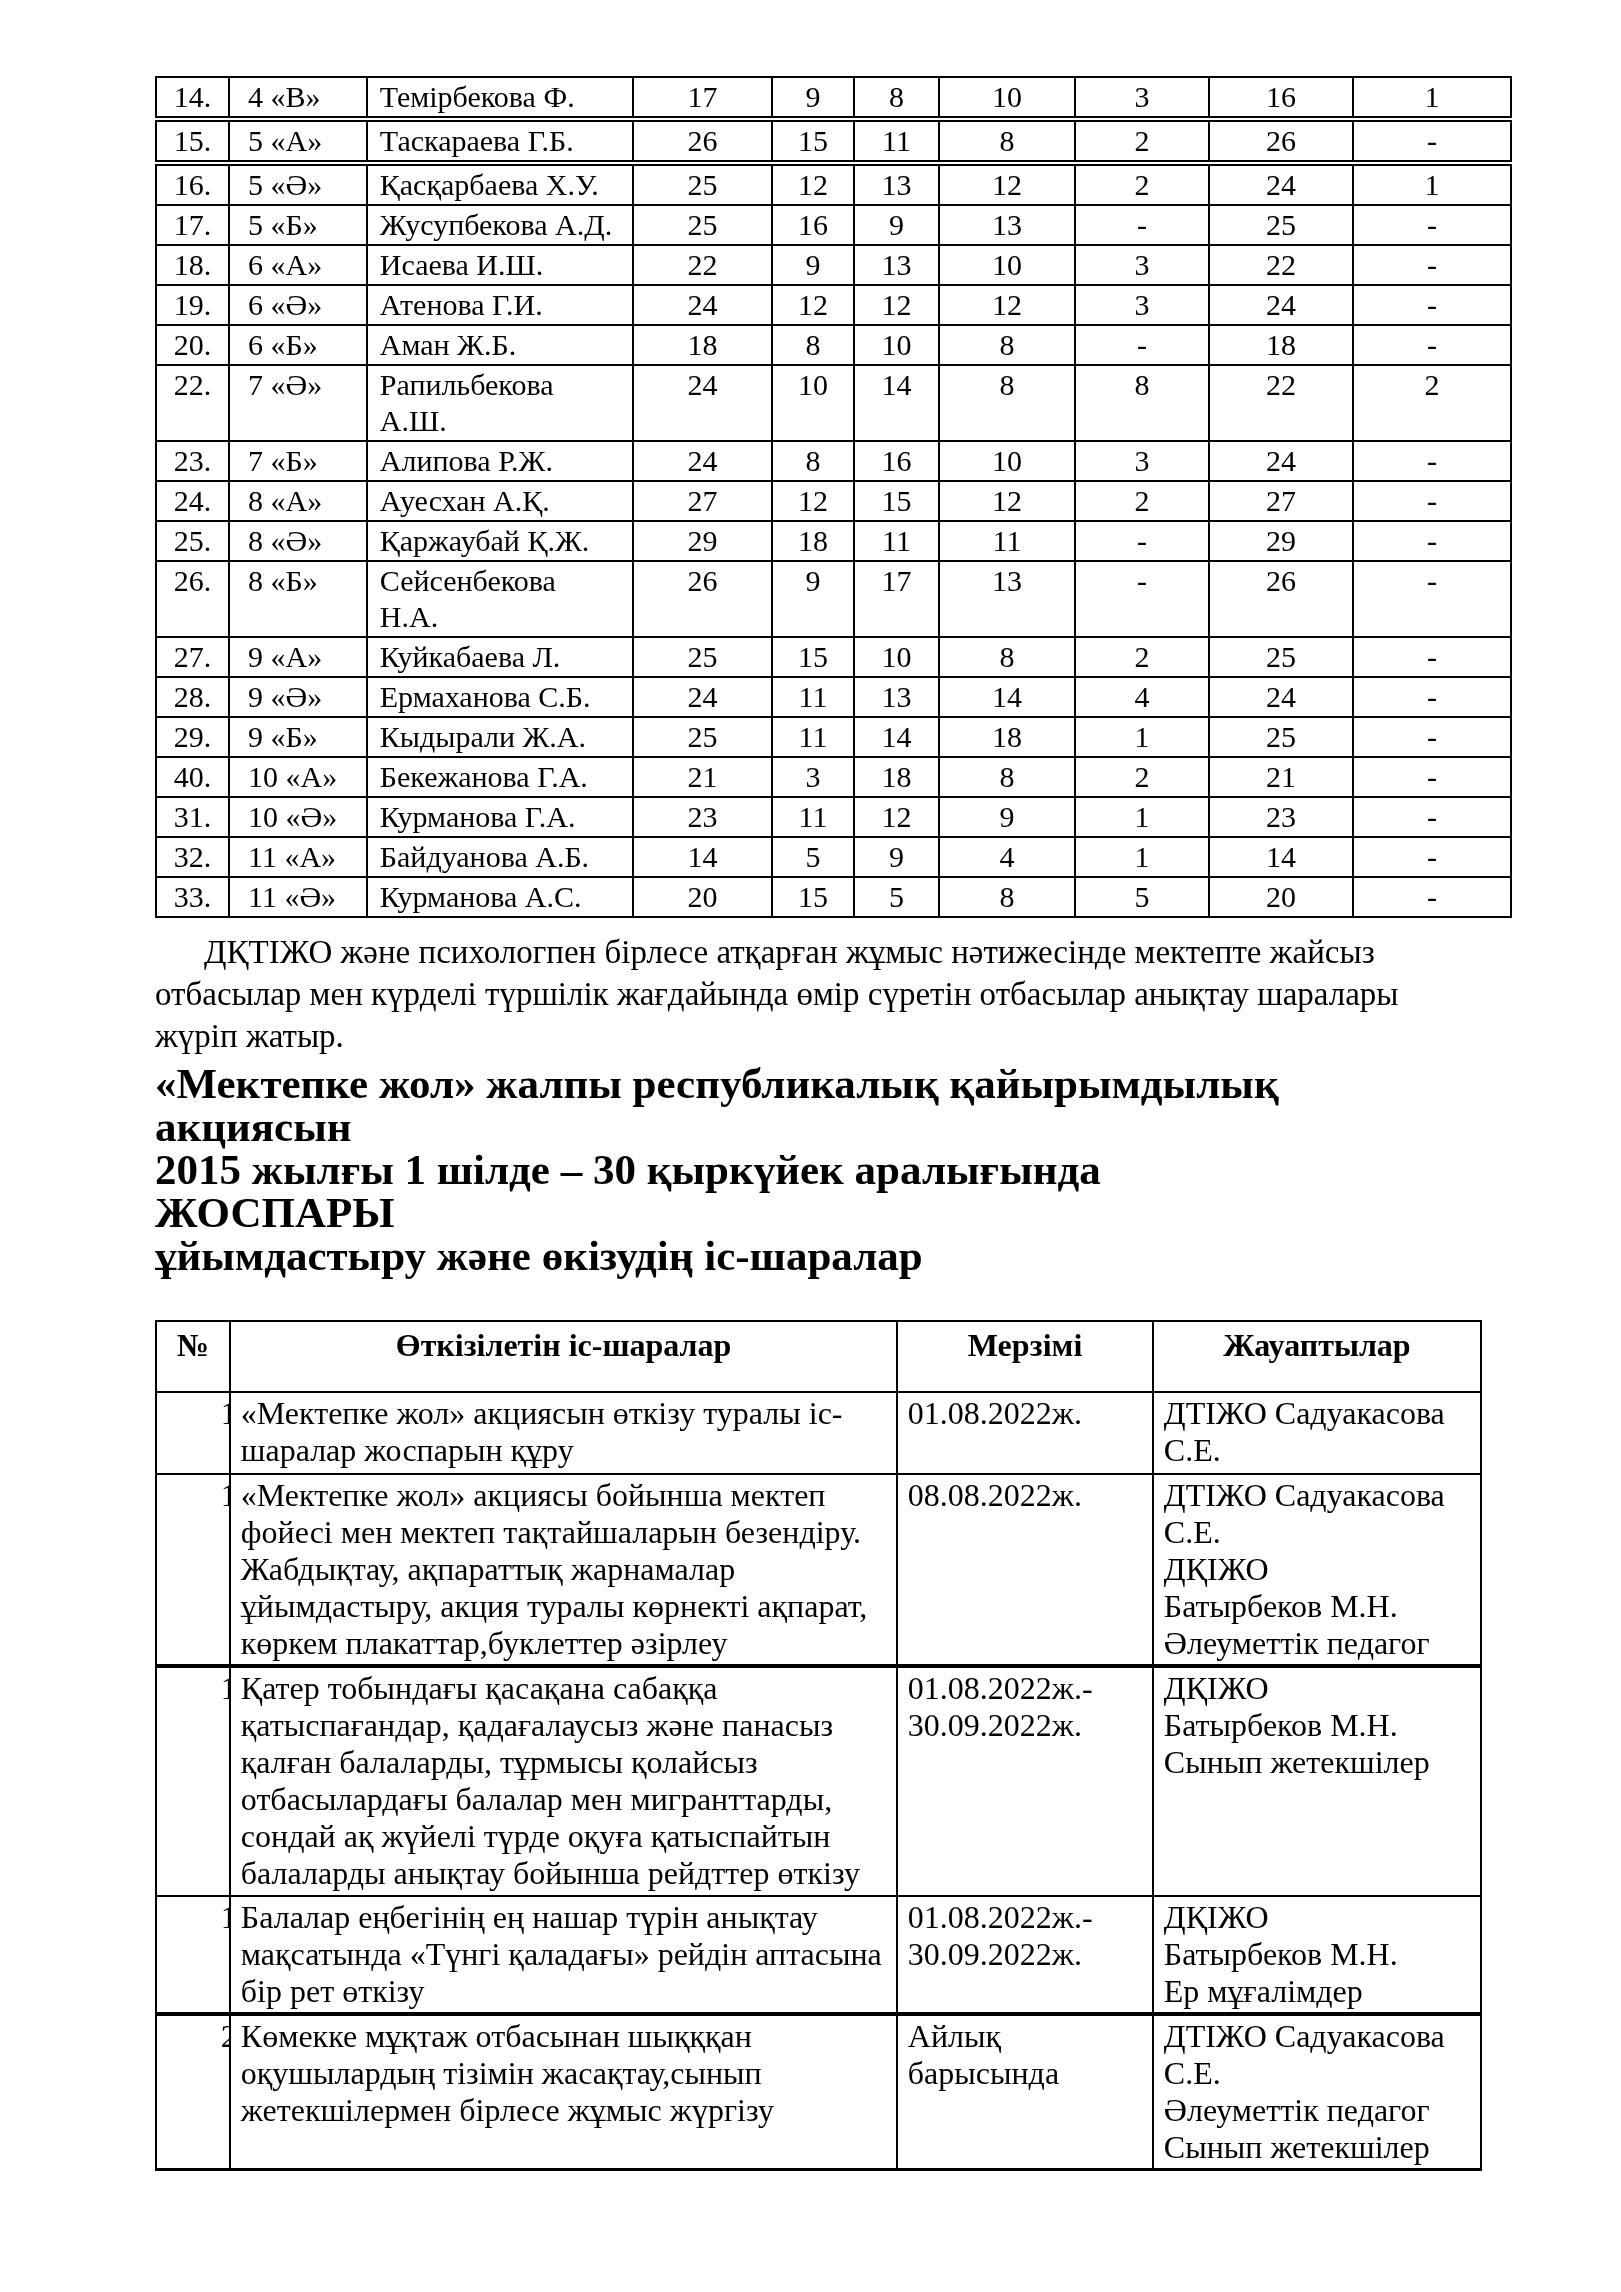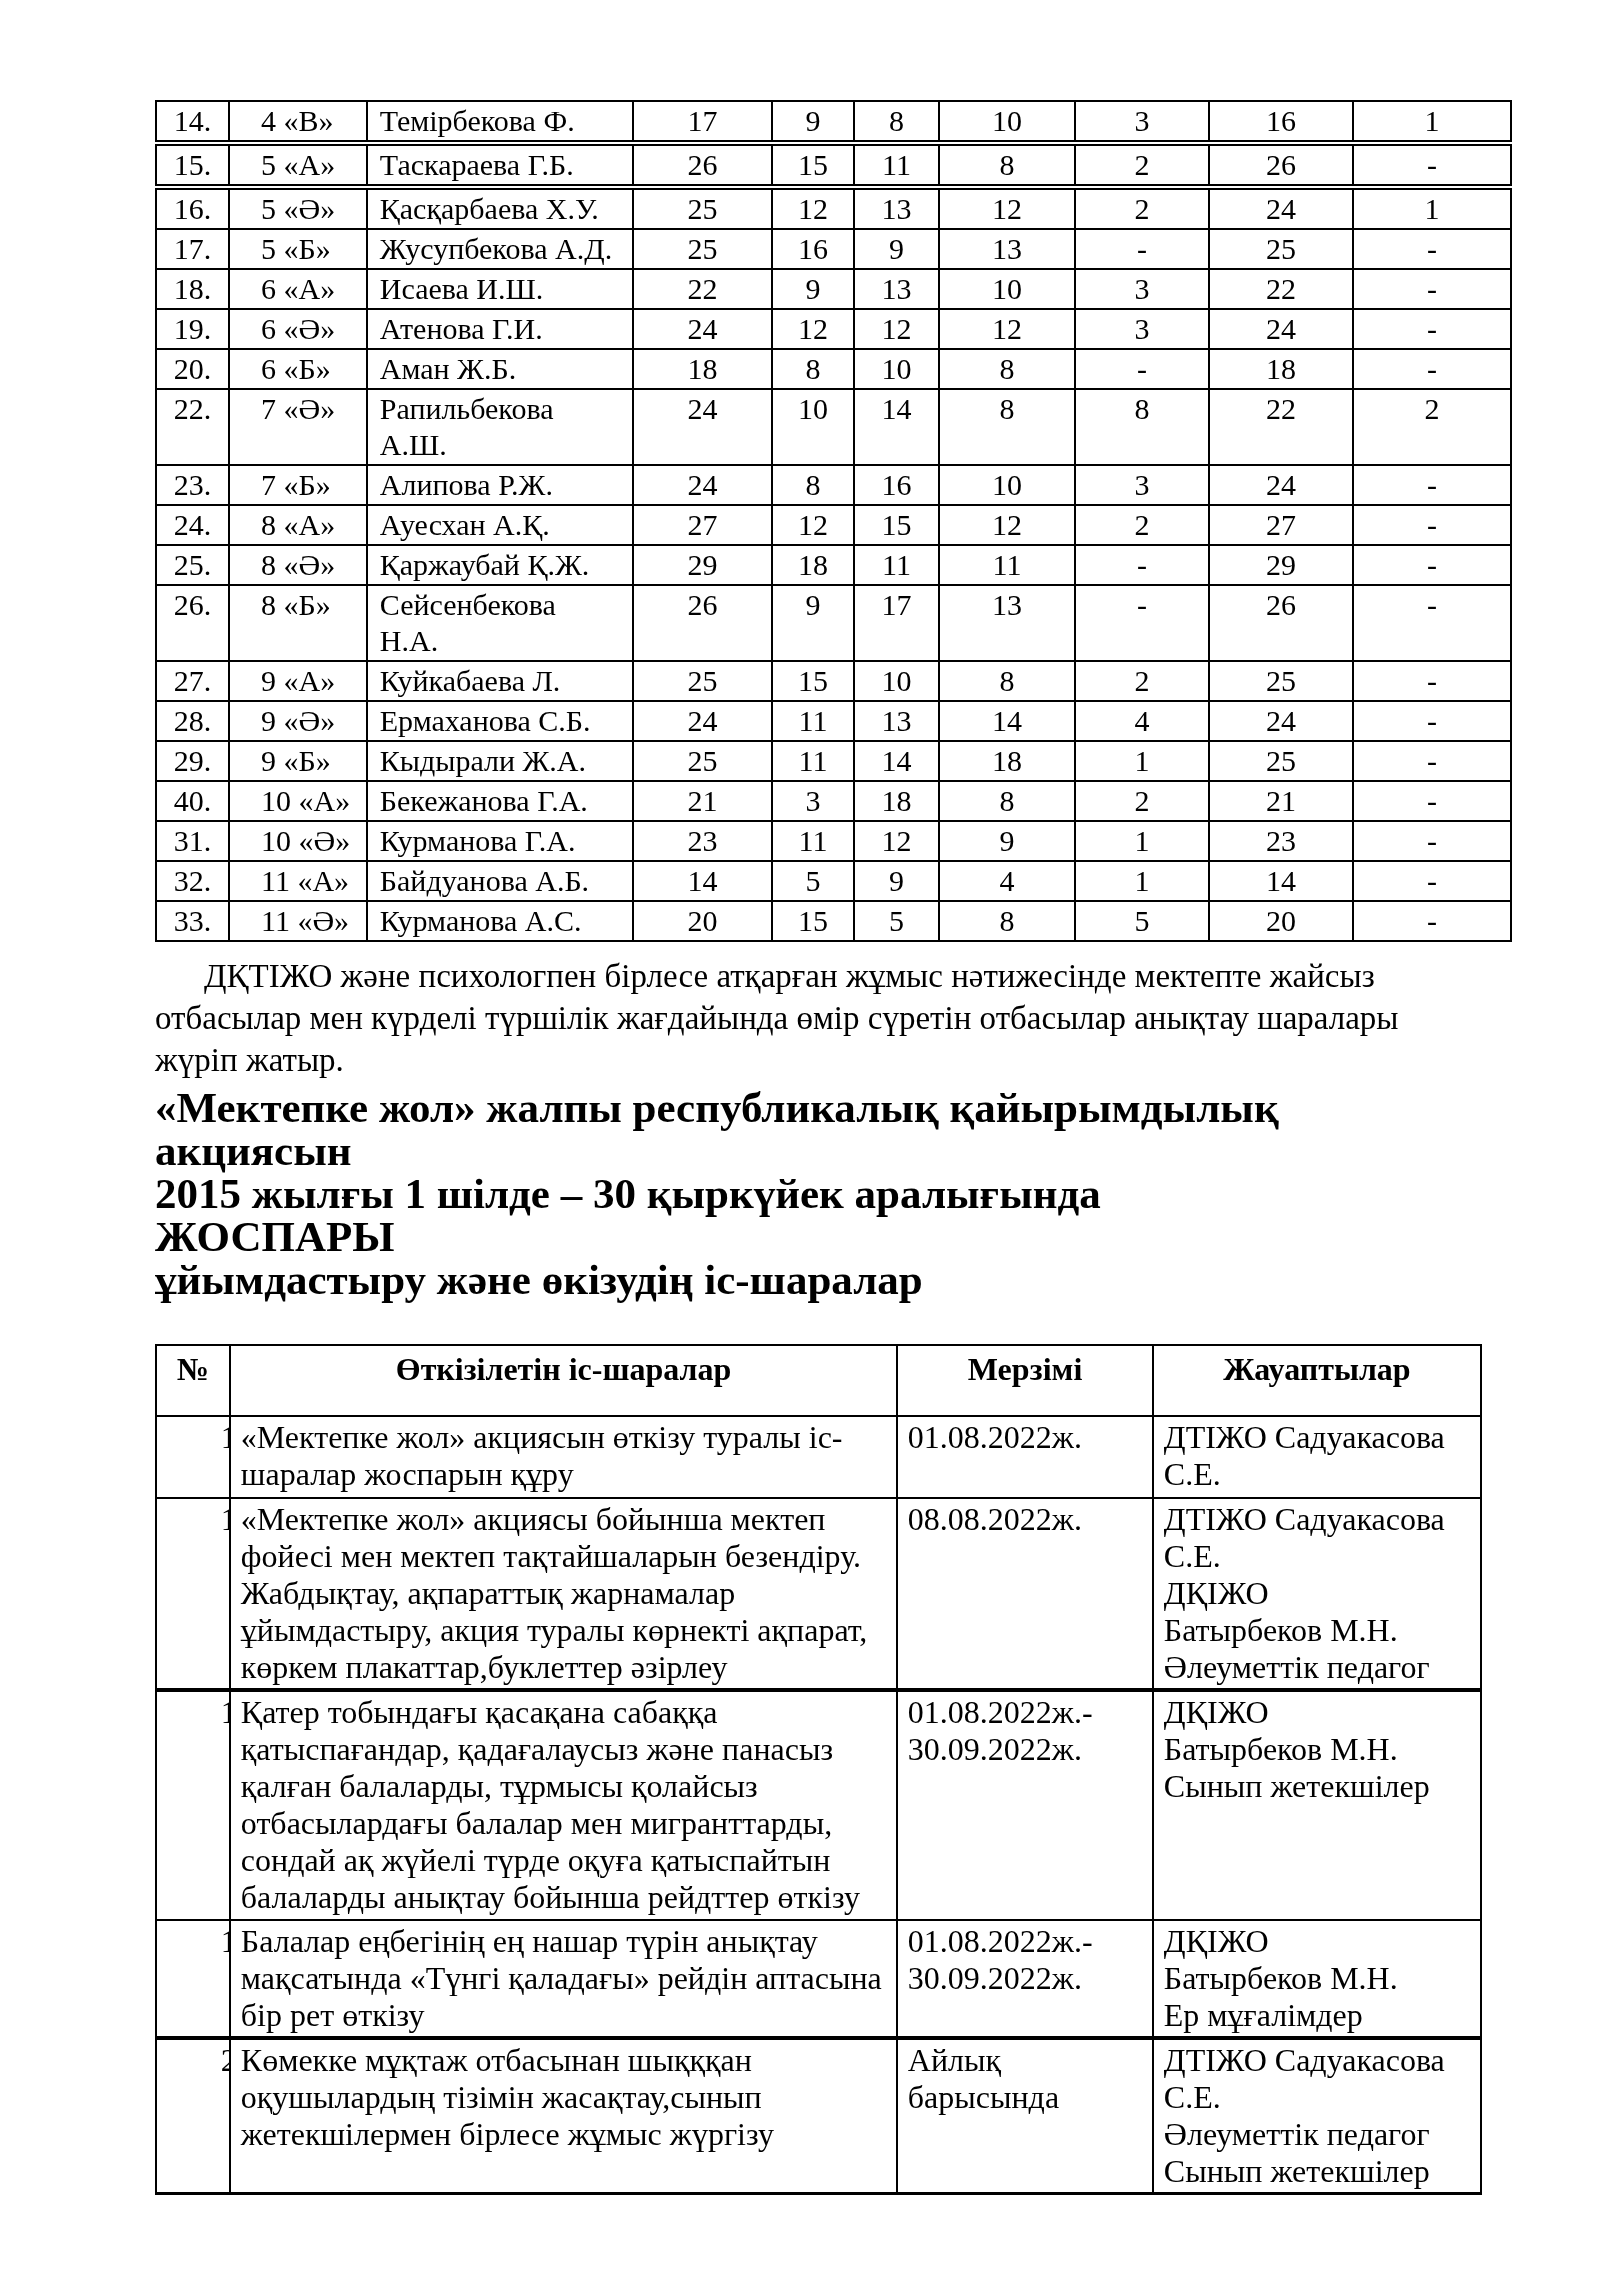--- a/index.html
+++ b/index.html
@@ -11,35 +11,35 @@
     color: #000000;
     font-family: "Liberation Serif", "DejaVu Serif", serif;
     overflow: hidden;
   }
 
   
   table.t1 {
     border-collapse: collapse;
     table-layout: fixed;
     width: 1356px;
-    margin: 100px 0 0 155px;
+    margin: 76px 0 0 155px;
     border: 2.9px solid #000;
     font-size: 30px;
     line-height: 36px;
   }
   table.t1 td {
     border: 2px solid #000;
     padding: 1px 5.9px;
     vertical-align: top;
     overflow: hidden;
   }
   table.t1 tr { height: 38px; }
   table.t1 tr.dbl td { border-bottom: 6.9px double #000; }
   table.t1 td.c0 { text-align: center; padding: 1px 2px; }
-  table.t1 td.c1 { text-align: left; padding-left: 31px; }
+  table.t1 td.c1 { text-align: left; padding-left: 18px; }
   table.t1 td.c2 { text-align: left; padding-left: 11.8px; padding-right: 13.7px; }
   table.t1 td.cnum { text-align: center; }
 
   
   .para {
     margin: 12.7px 145px 0 155px;
     font-size: 33px;
     line-height: 42px;
     text-indent: 49px;
     text-align: left;

